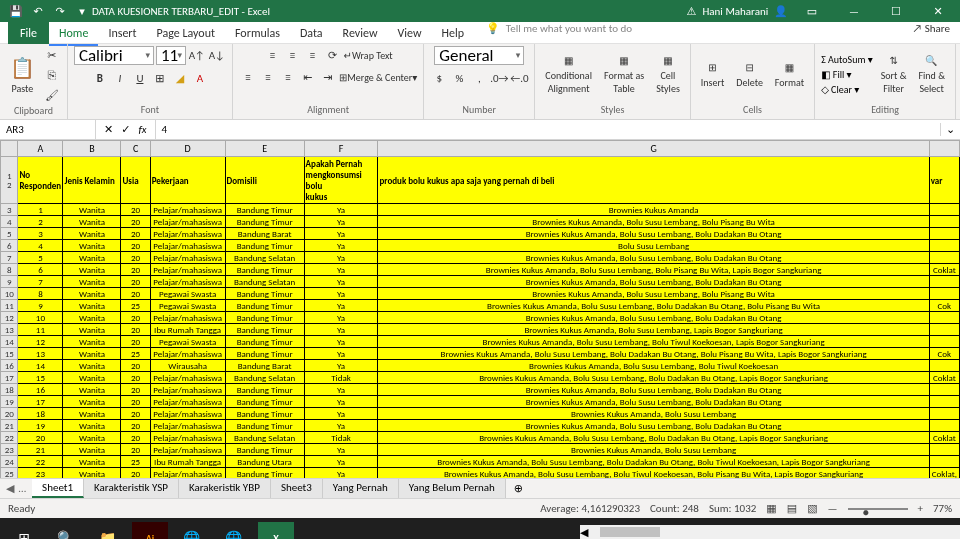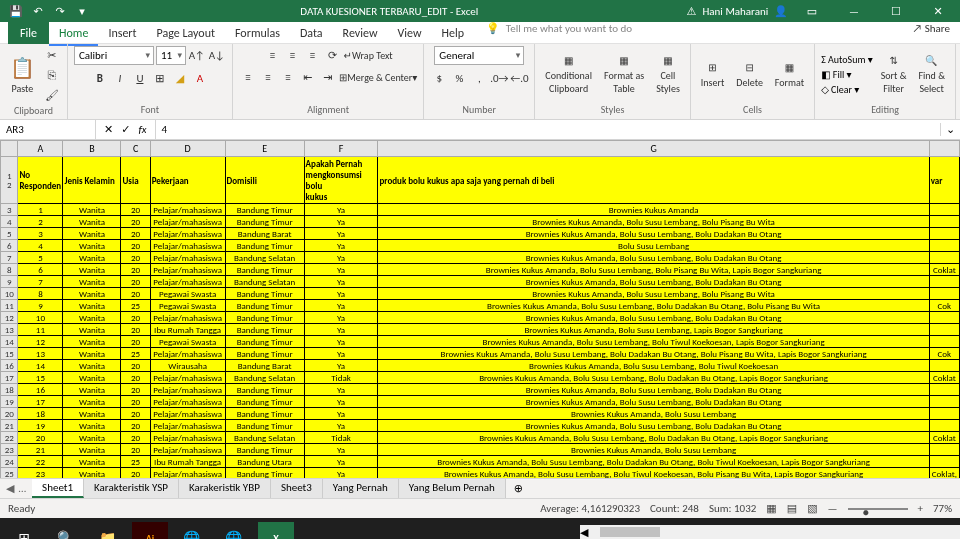--- a/index.html
+++ b/index.html
@@ -1,36 +1,36 @@
 <!DOCTYPE html>
 <html><head>
 <meta charset="utf-8">
 <style>
 *{box-sizing:border-box;margin:0;padding:0;font-family:"Segoe UI",Calibri,sans-serif;user-select:none}
 body{background:#fff;width:960px;height:539px;overflow:hidden;position:relative;font-size:11px}
 .titlebar{height:22px;background:#217346;display:flex;align-items:center;color:#fff;font-size:11px}
 .titlebar .qat{display:flex;align-items:center;gap:2px;padding-left:6px}
 .titlebar .qat span{width:20px;height:20px;display:flex;align-items:center;justify-content:center;cursor:pointer}
-.titlebar .title{flex:1;text-align:center;font-size:11px}
+.titlebar .title{flex:1;text-align:left;font-size:11px}
 .titlebar .user{display:flex;align-items:center;gap:6px;padding-right:4px}
 .titlebar .user span{cursor:pointer}
 .titlebar .winbtn{width:36px;height:22px;display:flex;align-items:center;justify-content:center}
 .ribbon-tabs{height:22px;background:#fff;display:flex;align-items:flex-start;padding-left:8px;border-bottom:1px solid #e1e1e1}
 .ribbon-tabs .tab{padding:4px 10px;font-size:12px;color:#333;cursor:pointer}
 .ribbon-tabs .tab.file{background:#217346;color:#fff;padding:4px 12px}
 .ribbon-tabs .tab.active{color:#15803d;border-bottom:2px solid #3b82f6;font-weight:400}
 .ribbon-tabs .tell{margin-left:12px;color:#888;display:flex;align-items:center;gap:6px}
 .ribbon-tabs .share{margin-left:auto;margin-right:10px;color:#333;cursor:pointer}
 .ribbon{height:76px;background:#f3f2f1;display:flex;border-bottom:1px solid #d4d4d4}
 .group{border-right:1px solid #d4d4d4;padding:2px 6px;display:flex;flex-direction:column;justify-content:space-between}
 .group .body{display:flex;align-items:center;gap:4px;flex:1}
 .group .label{text-align:center;font-size:10px;color:#666;height:14px}
 .bigbtn{display:flex;flex-direction:column;align-items:center;justify-content:center;padding:2px 4px;cursor:pointer;font-size:10px;color:#333;gap:2px}
 .smbtn{width:18px;height:18px;display:flex;align-items:center;justify-content:center;cursor:pointer;font-size:11px;color:#333}
-.sel{border:1px solid #ababab;background:#fff;height:19px;font-size:11px;padding:0 16px 0 4px;position:relative;display:inline-flex;align-items:center;cursor:pointer}
+.sel{border:1px solid #ababab;background:#fff;height:19px;font-size:17px;padding:0 16px 0 4px;position:relative;display:inline-flex;align-items:center;cursor:pointer}
 .sel::after{content:"▾";position:absolute;right:3px;top:2px;font-size:9px;color:#666}
 .vstack{display:flex;flex-direction:column;gap:2px}
 .hstack{display:flex;align-items:center;gap:2px}
 .namebox-row{height:20px;display:flex;align-items:center;border-bottom:1px solid #d4d4d4;background:#fff}
 .namebox{width:96px;border-right:1px solid #d4d4d4;padding-left:6px;height:100%;display:flex;align-items:center;font-size:11px}
 .fx-btns{display:flex;align-items:center;gap:8px;padding:0 8px;border-right:1px solid #d4d4d4;height:100%}
 .formula{flex:1;padding-left:6px;display:flex;align-items:center;height:100%;font-size:11px}
 .grid-wrap{position:relative;height:338px;overflow:hidden;background:#fff}
 table{border-collapse:collapse;width:960px}
 .colhdr th{background:#e6e6e6;border:1px solid #aaa;font-weight:400;font-size:10px;height:16px;position:sticky;top:0}
@@ -157,21 +157,21 @@
         <div class="smbtn">,</div>
         <div class="smbtn">.0→</div>
         <div class="smbtn">←.0</div>
       </div>
     </div>
     <div class="label">Number</div>
   </div>
   <div class="group">
     <div class="body">
       <div class="bigbtn">▦<span style="white-space:pre-line;text-align:center">Conditional
-Clipboard</span></div>
+Alignment</span></div>
       <div class="bigbtn">▦<span style="white-space:pre-line;text-align:center">Format as
 Table</span></div>
       <div class="bigbtn">▦<span style="white-space:pre-line;text-align:center">Cell
 Styles</span></div>
     </div>
     <div class="label">Styles</div>
   </div>
   <div class="group">
     <div class="body">
       <div class="bigbtn">⊞<span>Insert</span></div>

